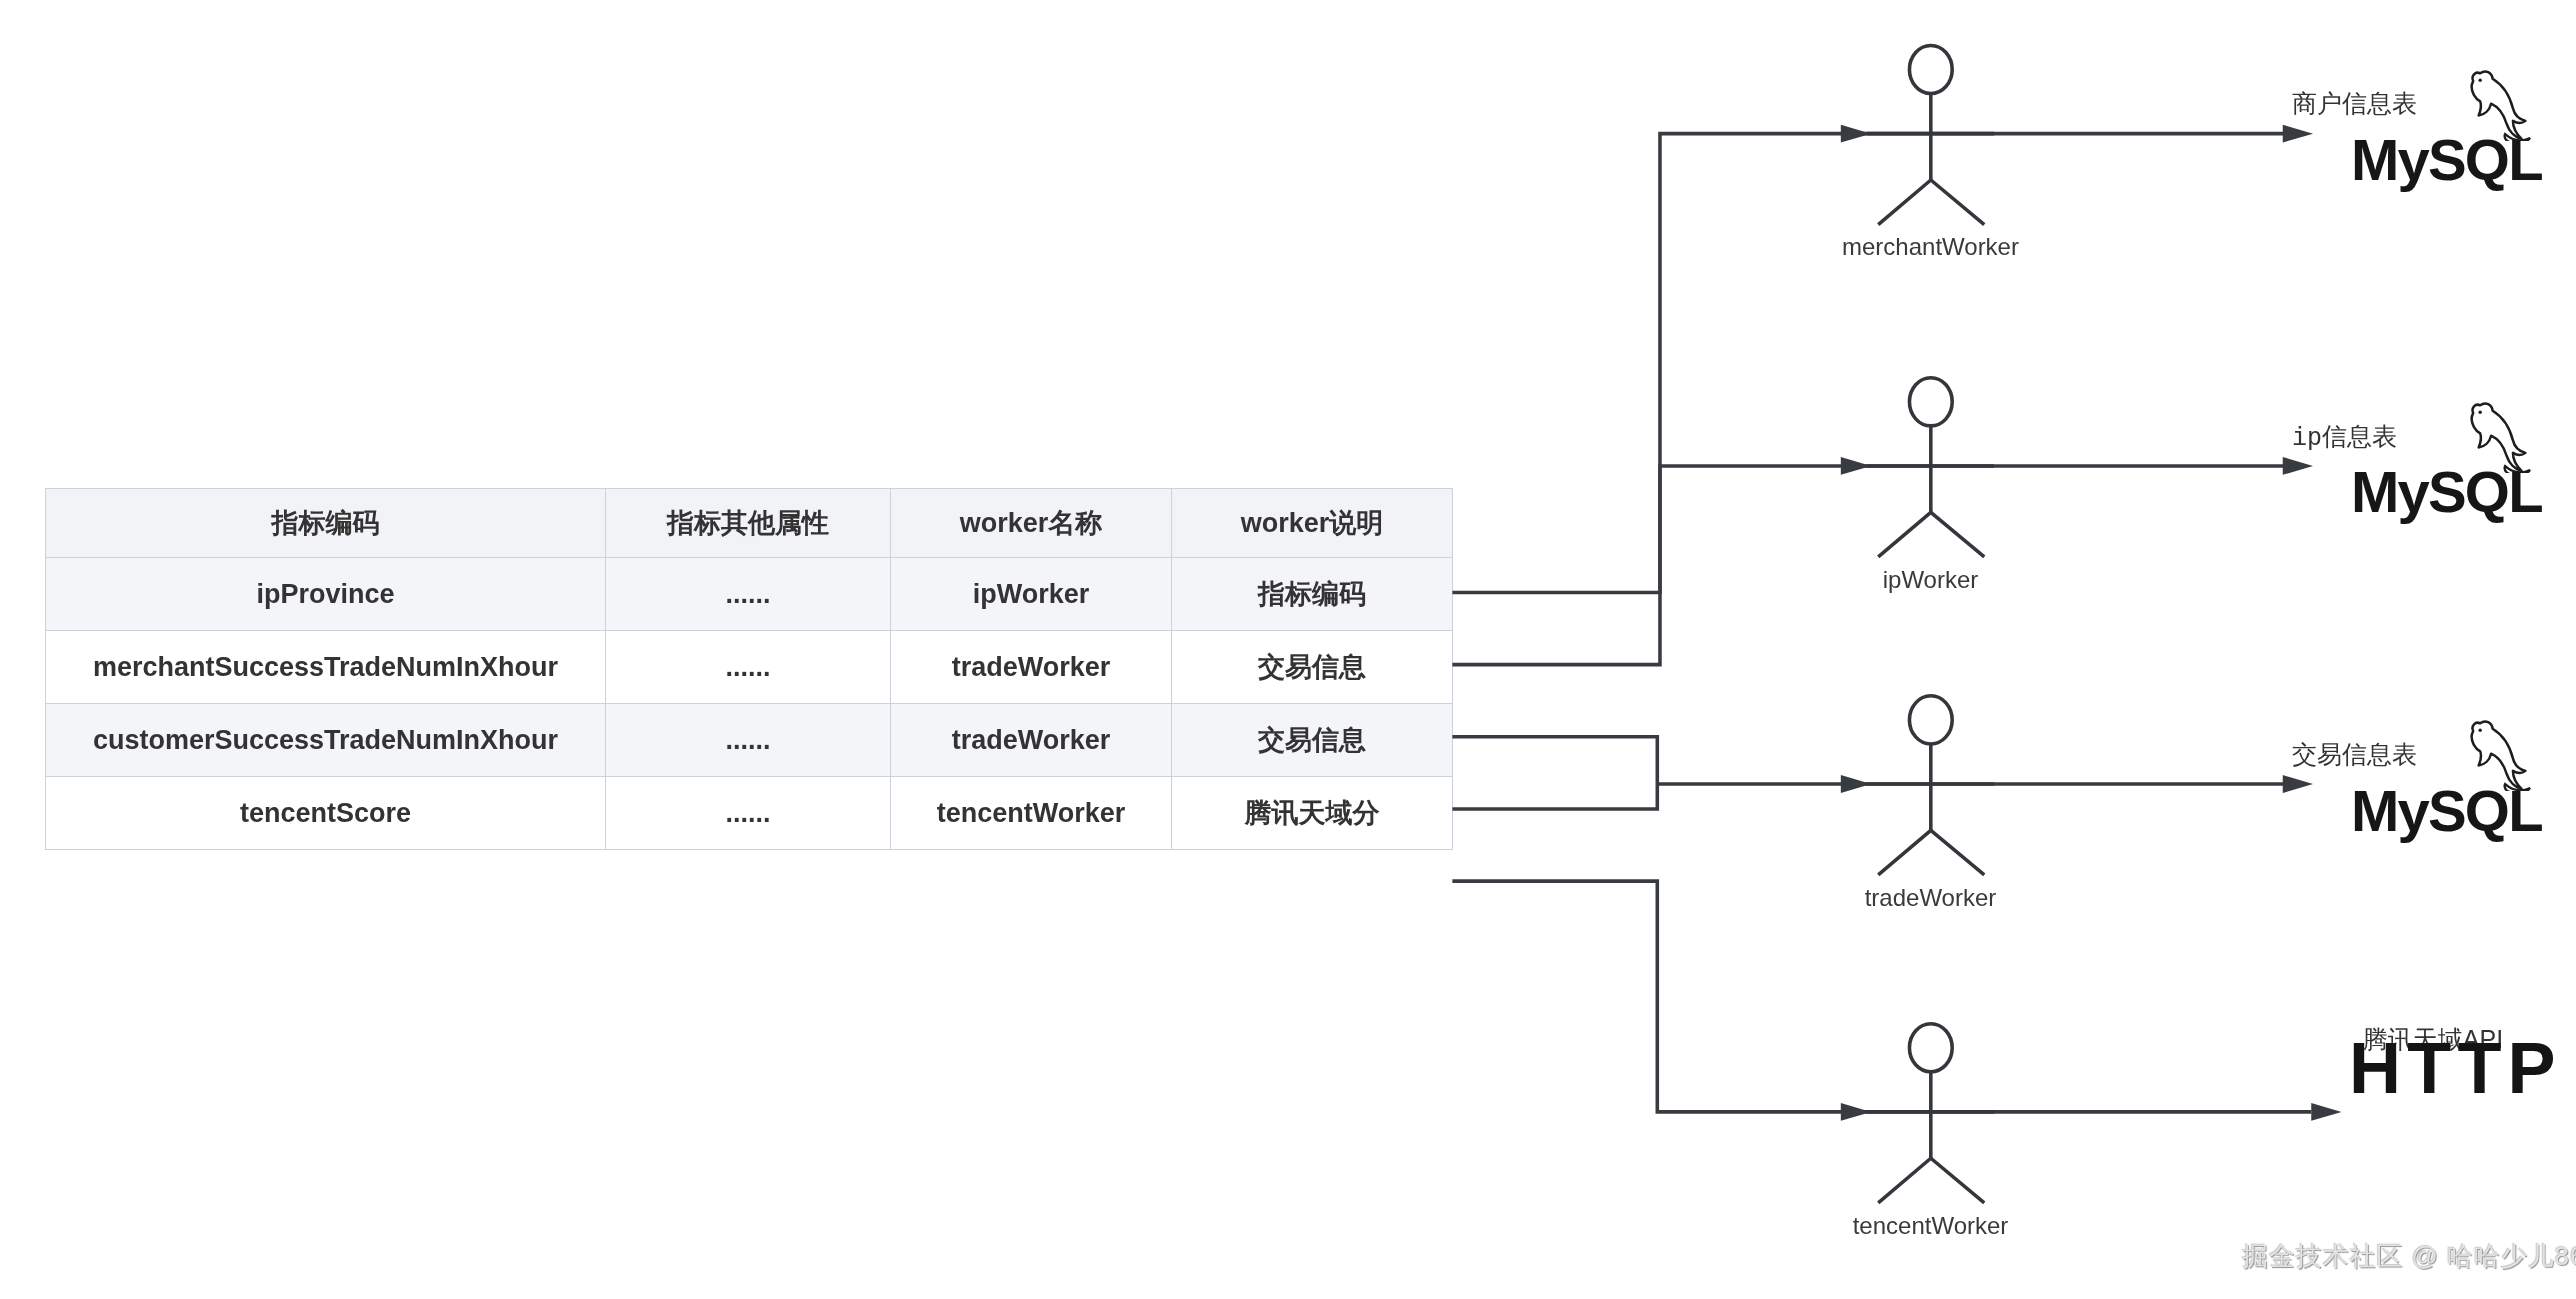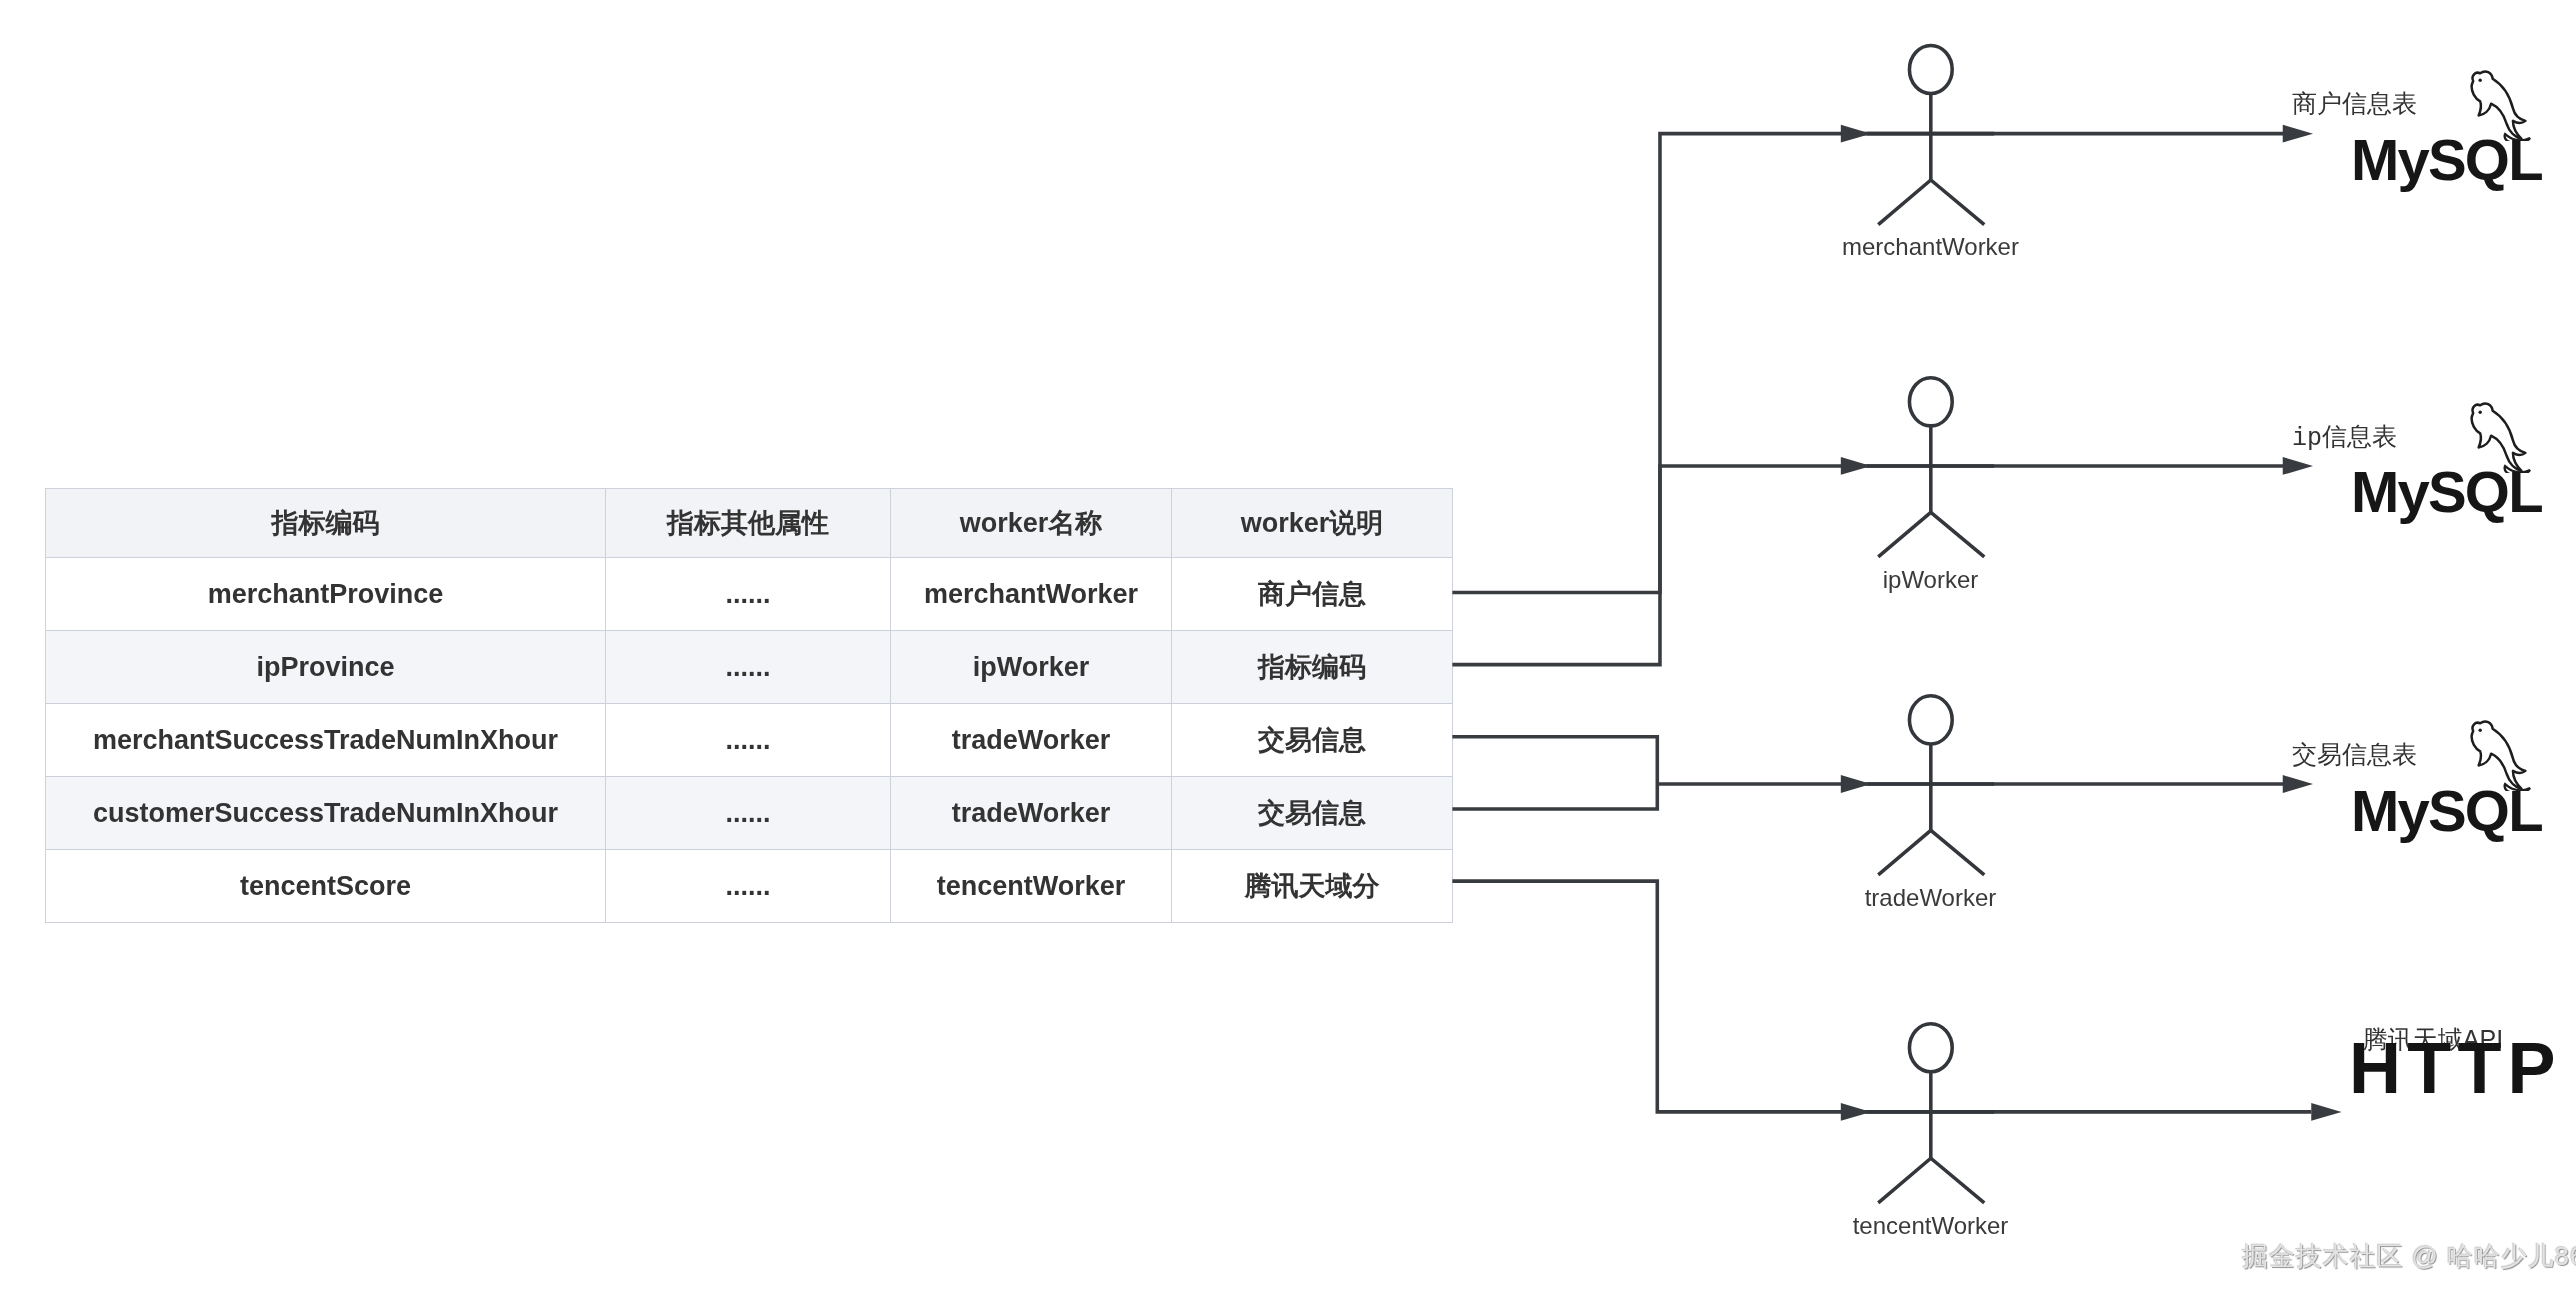--- a/index.html
+++ b/index.html
@@ -76,26 +76,20 @@
       </colgroup>
     <thead>
       <tr>
         <th>指标编码</th>
         <th>指标其他属性</th>
         <th>worker名称</th>
         <th>worker说明</th>
       </tr>
     </thead>
     <tbody>
-      <tr>
-        <td>merchantProvince</td>
-        <td>......</td>
-        <td>merchantWorker</td>
-        <td>商户信息</td>
-      </tr>
       <tr class="stripe">
         <td>ipProvince</td>
         <td>......</td>
         <td>ipWorker</td>
         <td>指标编码</td>
       </tr>
       <tr>
         <td>merchantSuccessTradeNumInXhour</td>
         <td>......</td>
         <td>tradeWorker</td>

